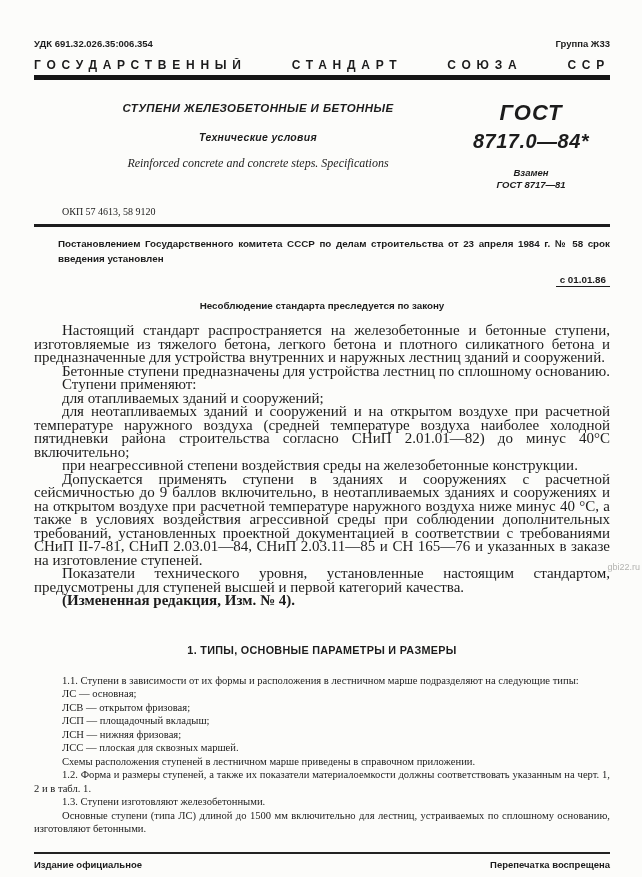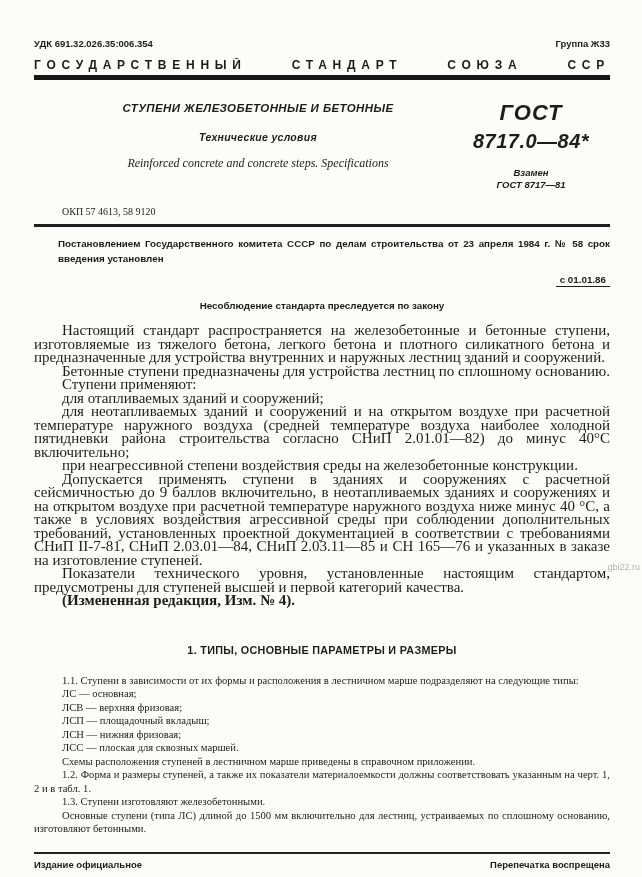--- a/index.html
+++ b/index.html
@@ -124,21 +124,21 @@
       <p>Допускается применять ступени в зданиях и сооружениях с расчетной сейсмичностью до 9 баллов включительно, в неотапливаемых зданиях и сооружениях и на открытом воздухе при расчетной температуре наружного воздуха ниже минус 40 °С, а также в условиях воздействия агрессивной среды при соблюдении дополнительных требований, установленных проектной документацией в соответствии с требованиями СНиП II-7-81, СНиП 2.03.01—84, СНиП 2.03.11—85 и СН 165—76 и указанных в заказе на изготовление ступеней.</p>
       <p>Показатели технического уровня, установленные настоящим стандартом, предусмотрены для ступеней высшей и первой категорий качества.</p>
       <p class="p-bold">(Измененная редакция, Изм. № 4).</p>
     </div>
 
     <div class="section-heading">1. ТИПЫ, ОСНОВНЫЕ ПАРАМЕТРЫ И РАЗМЕРЫ</div>
 
     <div class="section-body">
       <p>1.1. Ступени в зависимости от их формы и расположения в лестничном марше подразделяют на следующие типы:</p>
       <p>ЛС — основная;</p>
-      <p>ЛСВ — верхняя фризовая;</p>
+      <p>ЛСВ — открытом фризовая;</p>
       <p>ЛСП — площадочный вкладыш;</p>
       <p>ЛСН — нижняя фризовая;</p>
       <p>ЛСС — плоская для сквозных маршей.</p>
       <p>Схемы расположения ступеней в лестничном марше приведены в справочном приложении.</p>
       <p>1.2. Форма и размеры ступеней, а также их показатели материалоемкости должны соответствовать указанным на черт. 1, 2 и в табл. 1.</p>
       <p>1.3. Ступени изготовляют железобетонными.</p>
       <p>Основные ступени (типа ЛС) длиной до 1500 мм включительно для лестниц, устраиваемых по сплошному основанию, изготовляют бетонными.</p>
     </div>
 
     <div class="footer-rule"></div>

